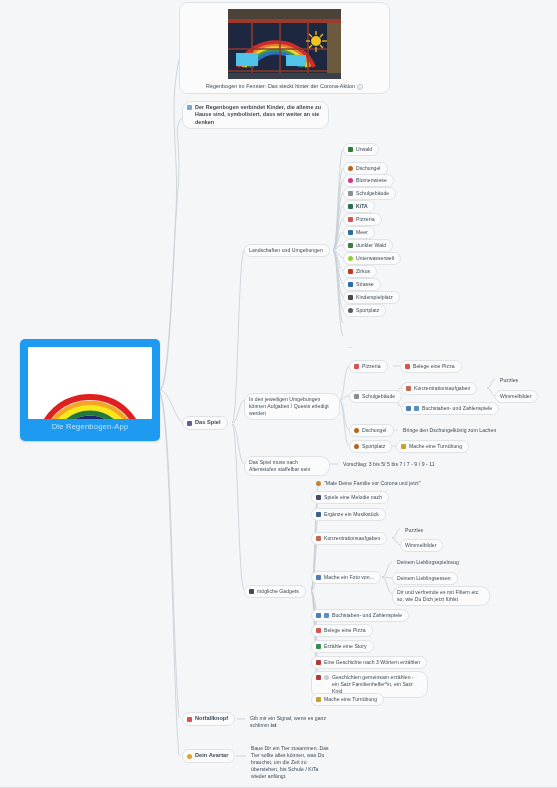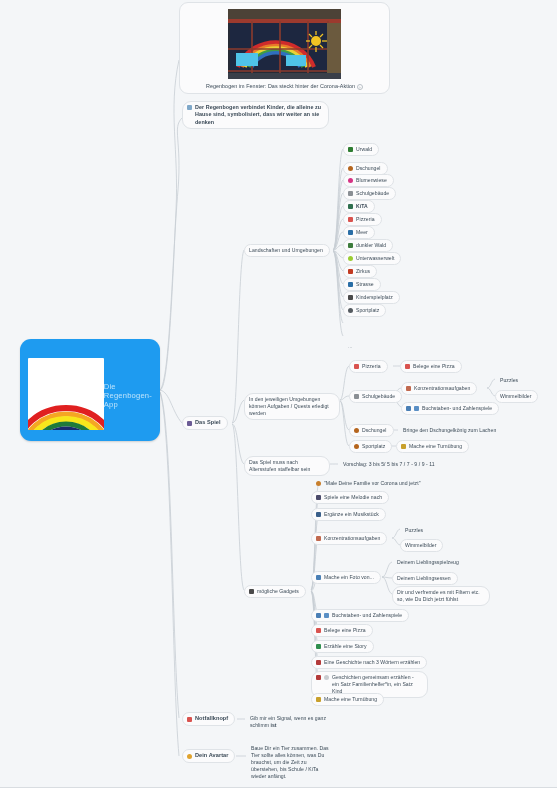--- a/index.html
+++ b/index.html
@@ -45,23 +45,23 @@
     margin-top: .5px;
   }
   .ico.round { border-radius: 50%; }
 
   
   #root {
     position: absolute;
     left: 20px; top: 339px;
     width: 140px; height: 102px;
     background: #1e9bf0;
-    border-radius: 11px;
+    border-radius: 5px;
     box-shadow: 0 1px 2px rgba(0,0,0,.16);
-    display: flex; flex-direction: row;
+    display: flex; flex-direction: column;
     align-items: center;
     padding: 8px 8px 0 8px;
   }
   #root .thumb {
     width: 124px; height: 72px;
     background: #ffffff;
     border-radius: 1px;
     position: relative;
     overflow: hidden;
   }

